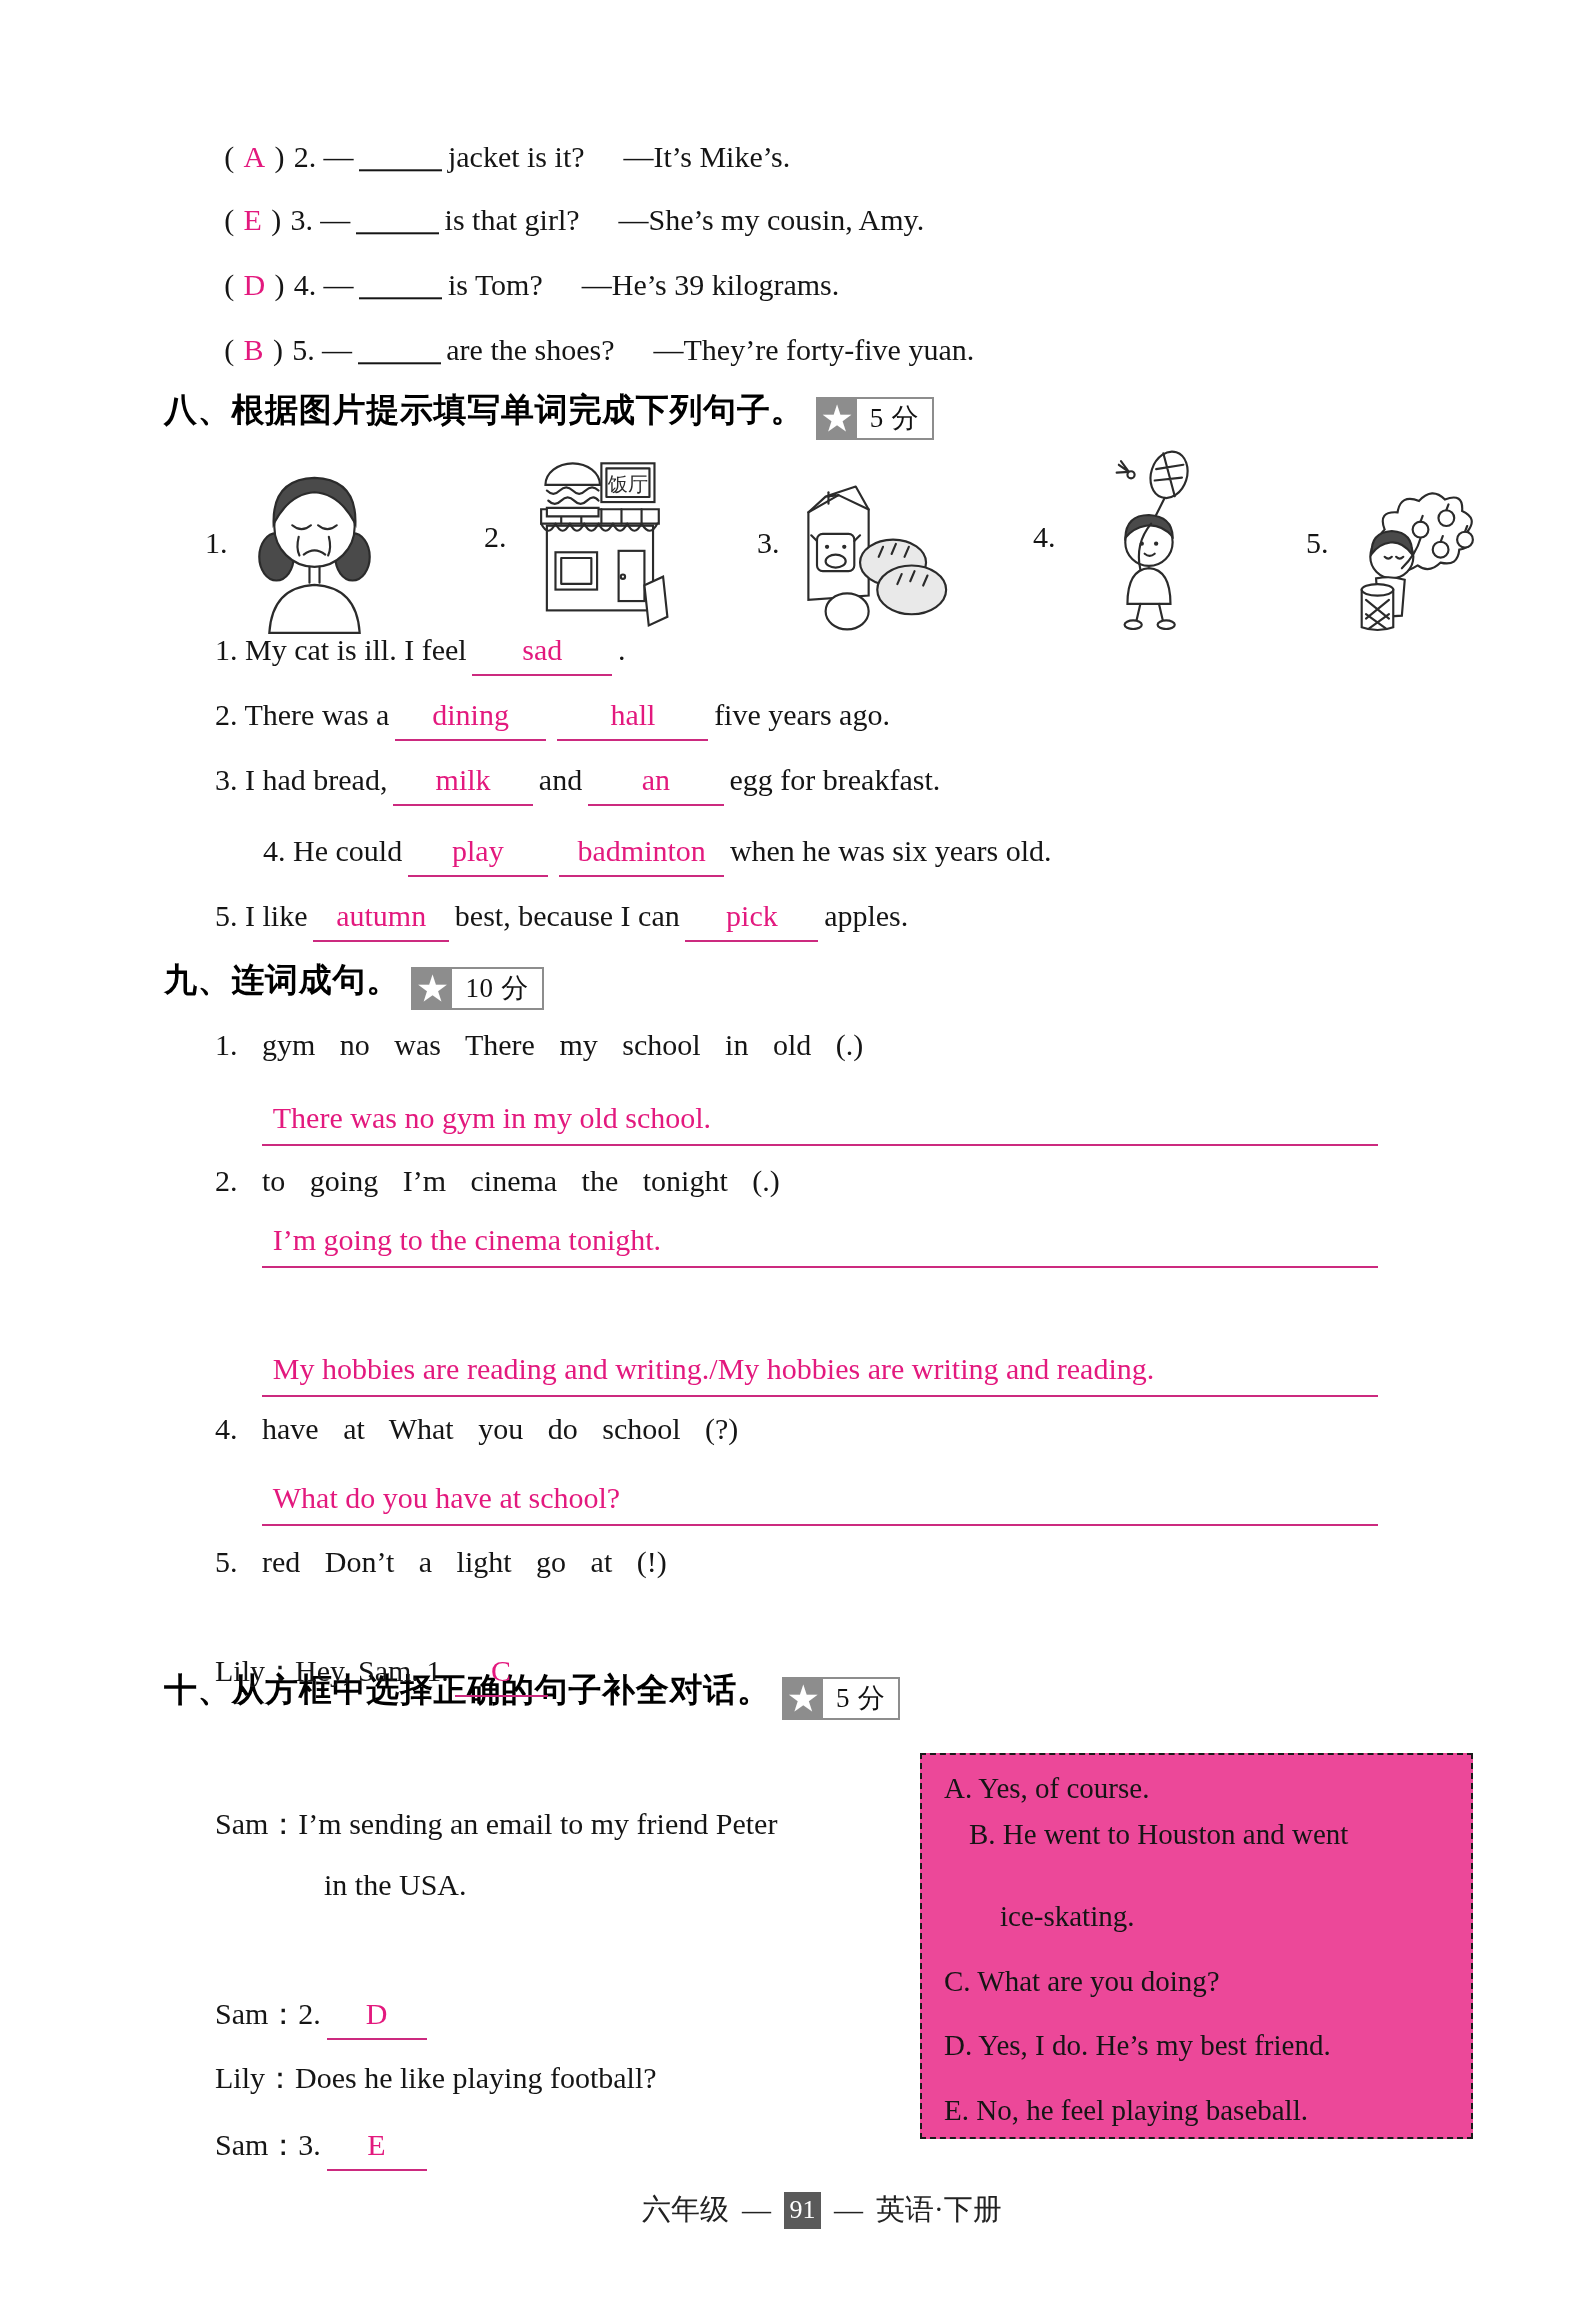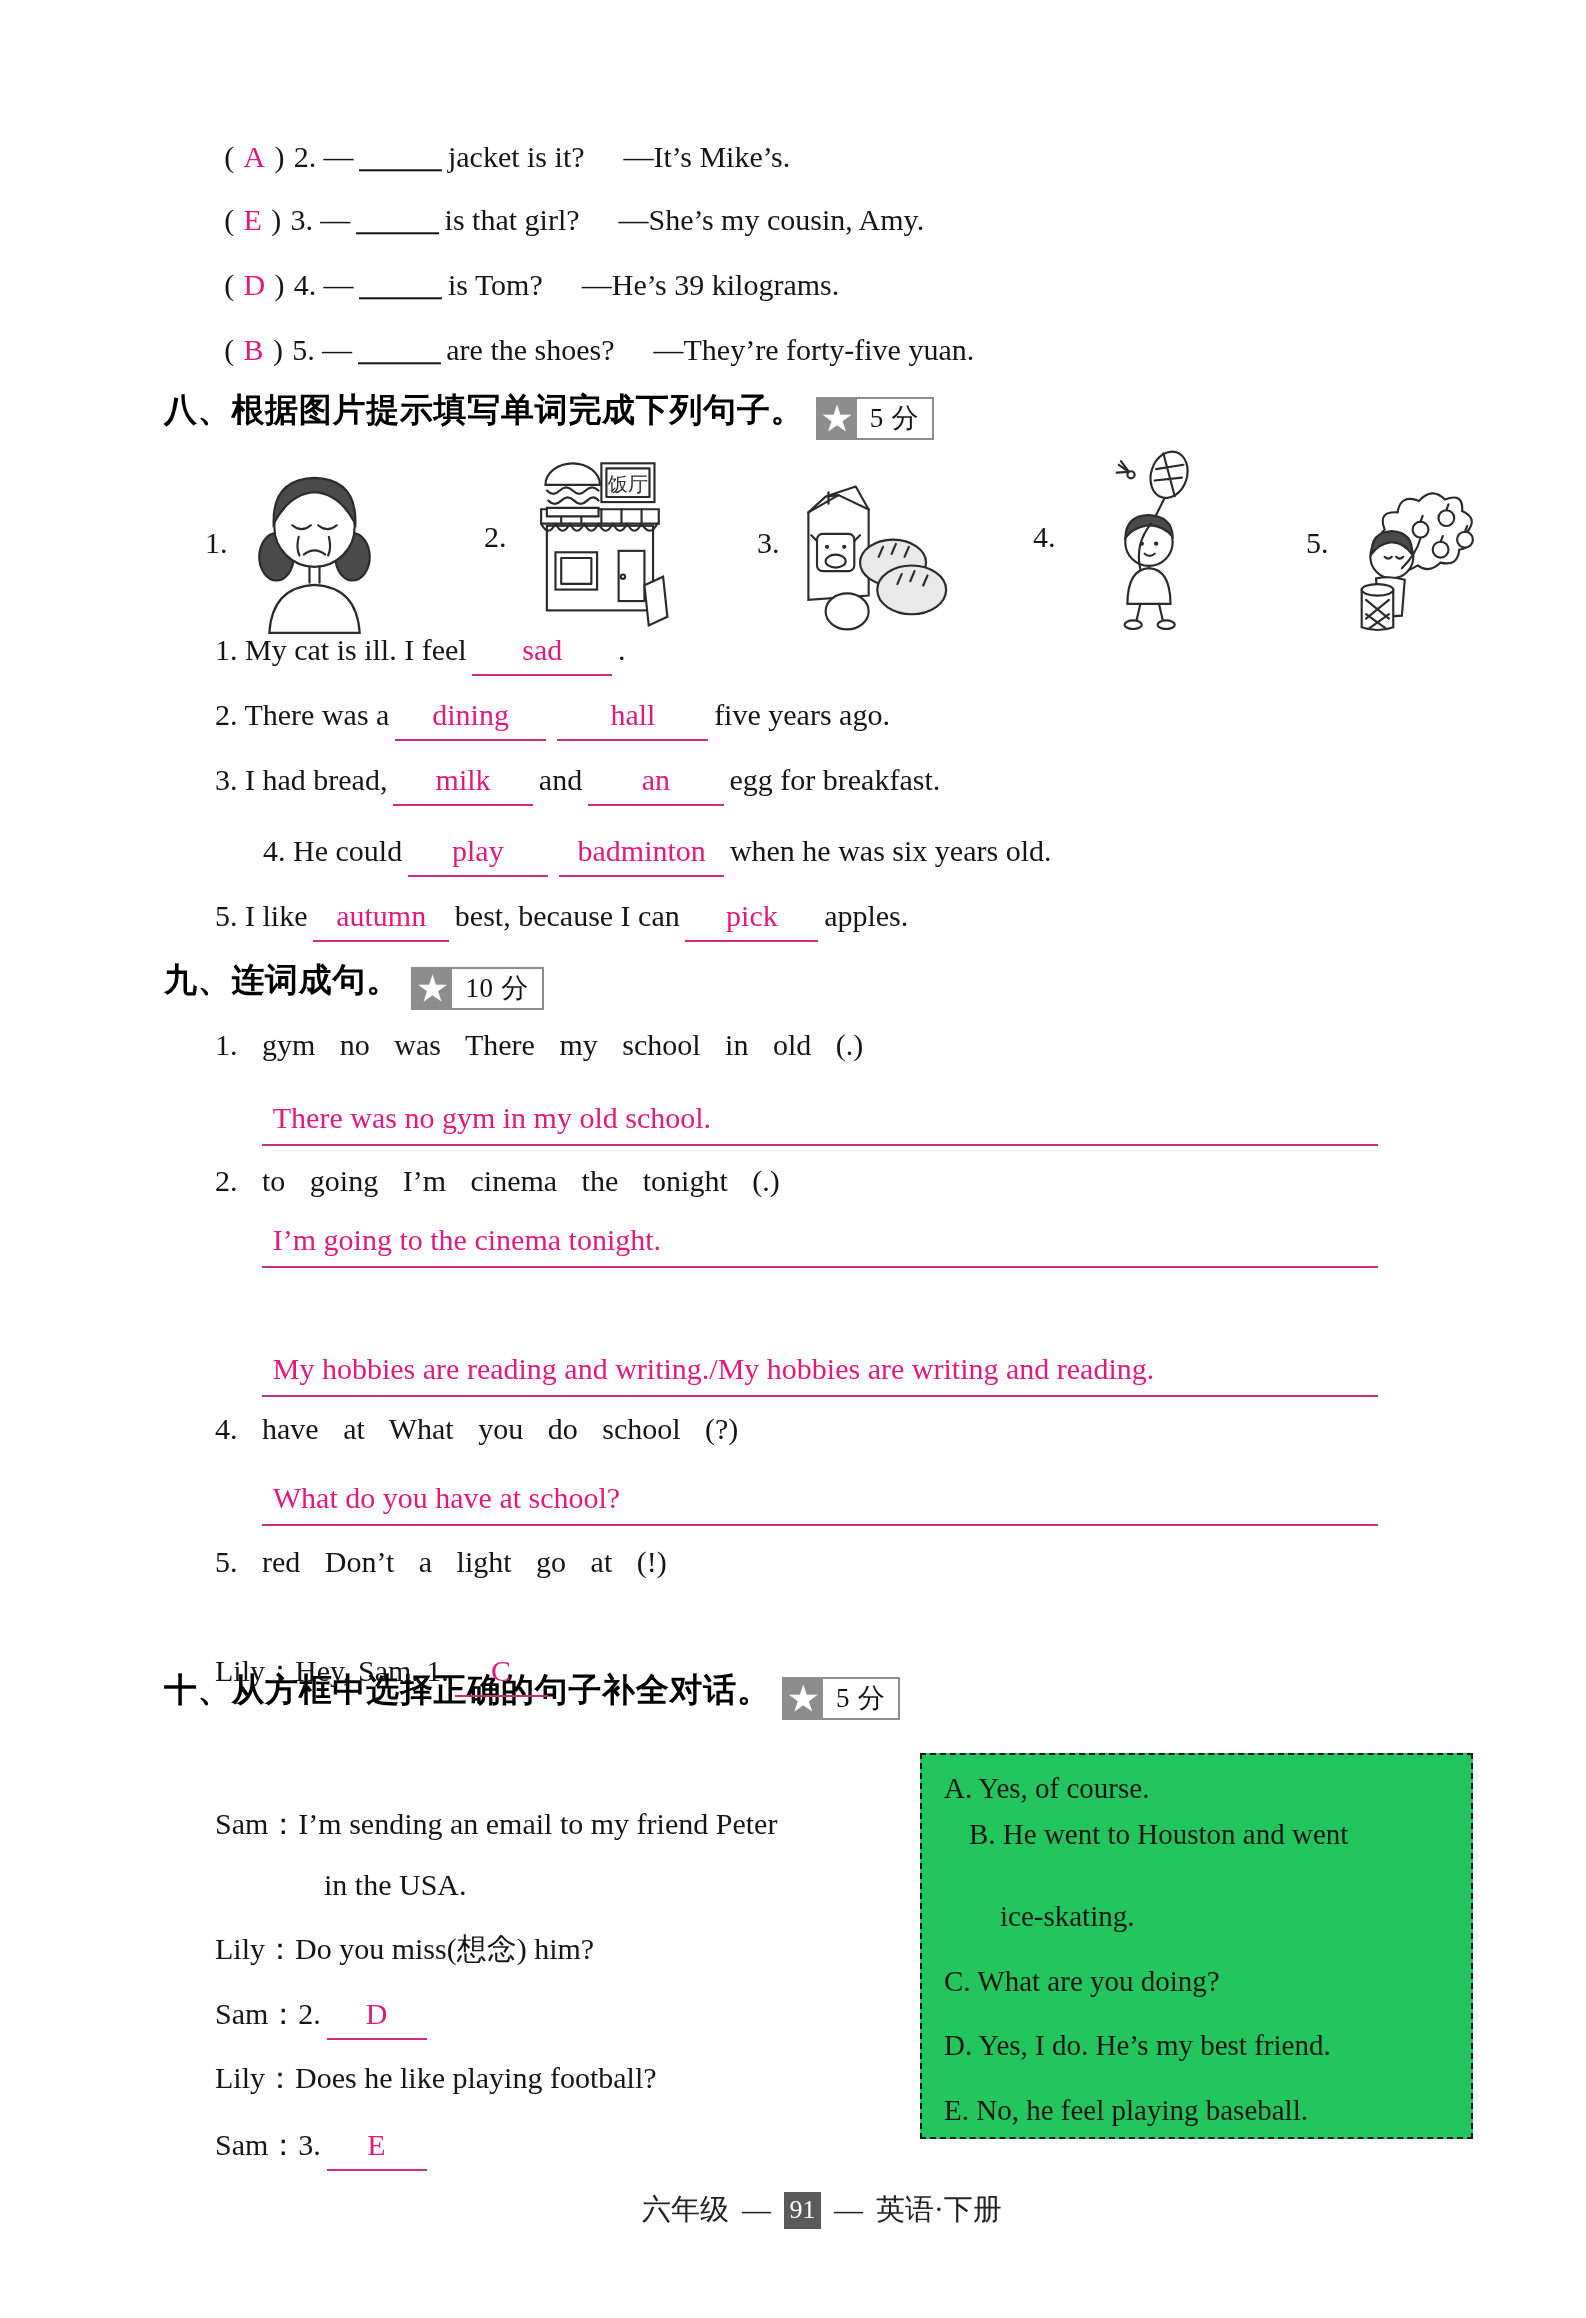--- a/index.html
+++ b/index.html
@@ -23,21 +23,21 @@
   .badge-star{width:39px;background:#8d8d8d;color:#ffffff;display:flex;
       align-items:center;justify-content:center;font-size:33px;line-height:1;}
   .badge-score{display:flex;align-items:center;padding:0 13px;
       font-family:"Liberation Serif",serif;font-weight:400;font-size:27px;color:#111;}
   .words{word-spacing:17px;}
   .ansline{position:absolute;left:262px;width:1105px;border-bottom:2.2px solid #cc2a7f;
       padding:0 0 7.2px 10.8px;font-size:30px;line-height:39px;color:#e3197e;white-space:nowrap;}
   .pic-group{position:absolute;display:flex;align-items:center;}
   .pic-label{font-size:30px;margin-right:4.3px;}
   .optbox{position:absolute;left:920px;top:1753px;width:549px;height:382px;
-      border:2.2px dashed #1a1a1a;background:#22c55e;}
+      border:2.2px dashed #1a1a1a;background:#ec4899;}
   .opt{position:absolute;left:22px;font-size:29px;line-height:42px;white-space:nowrap;}
   .opt-cont{left:78px;}
   .footer{position:absolute;top:2190px;left:642px;display:flex;align-items:center;
       font-size:29px;color:#222;}
   .footer .fdash{margin:0 13px;font-size:29px;}
   .pagebox{background:#5a5a5a;color:#fff;width:37px;height:37px;display:flex;
       align-items:center;justify-content:center;font-size:26px;}
   svg{display:block;}
   svg .ln{fill:none;stroke:#2b2b2b;stroke-width:3;stroke-linecap:round;stroke-linejoin:round;}
   svg .hair{fill:#4a4a4a;stroke:#2b2b2b;stroke-width:3;}
@@ -204,23 +204,20 @@
 
   <div class="line" style="left:215px;top:1650px;">
     <span>Lily</span><span>：</span><span>Hey, Sam. 1.</span><span class="blankp" style="width:93px;">C</span>
   </div>
   <div class="line" style="left:215px;top:1803px;">
     <span>Sam</span><span>：</span><span>I’m sending an email to my friend Peter</span>
   </div>
   <div class="line" style="left:324px;top:1864px;">
     <span>in the USA.</span>
   </div>
-  <div class="line" style="left:215px;top:1928px;">
-    <span>Lily</span><span>：</span><span>Do you miss(想念) him?</span>
-  </div>
   <div class="line" style="left:215px;top:1993px;">
     <span>Sam</span><span>：</span><span>2.</span><span class="blankp" style="width:100px;">D</span>
   </div>
   <div class="line" style="left:215px;top:2057px;">
     <span>Lily</span><span>：</span><span>Does he like playing football?</span>
   </div>
   <div class="line" style="left:215px;top:2124px;">
     <span>Sam</span><span>：</span><span>3.</span><span class="blankp" style="width:100px;">E</span>
   </div>
 

